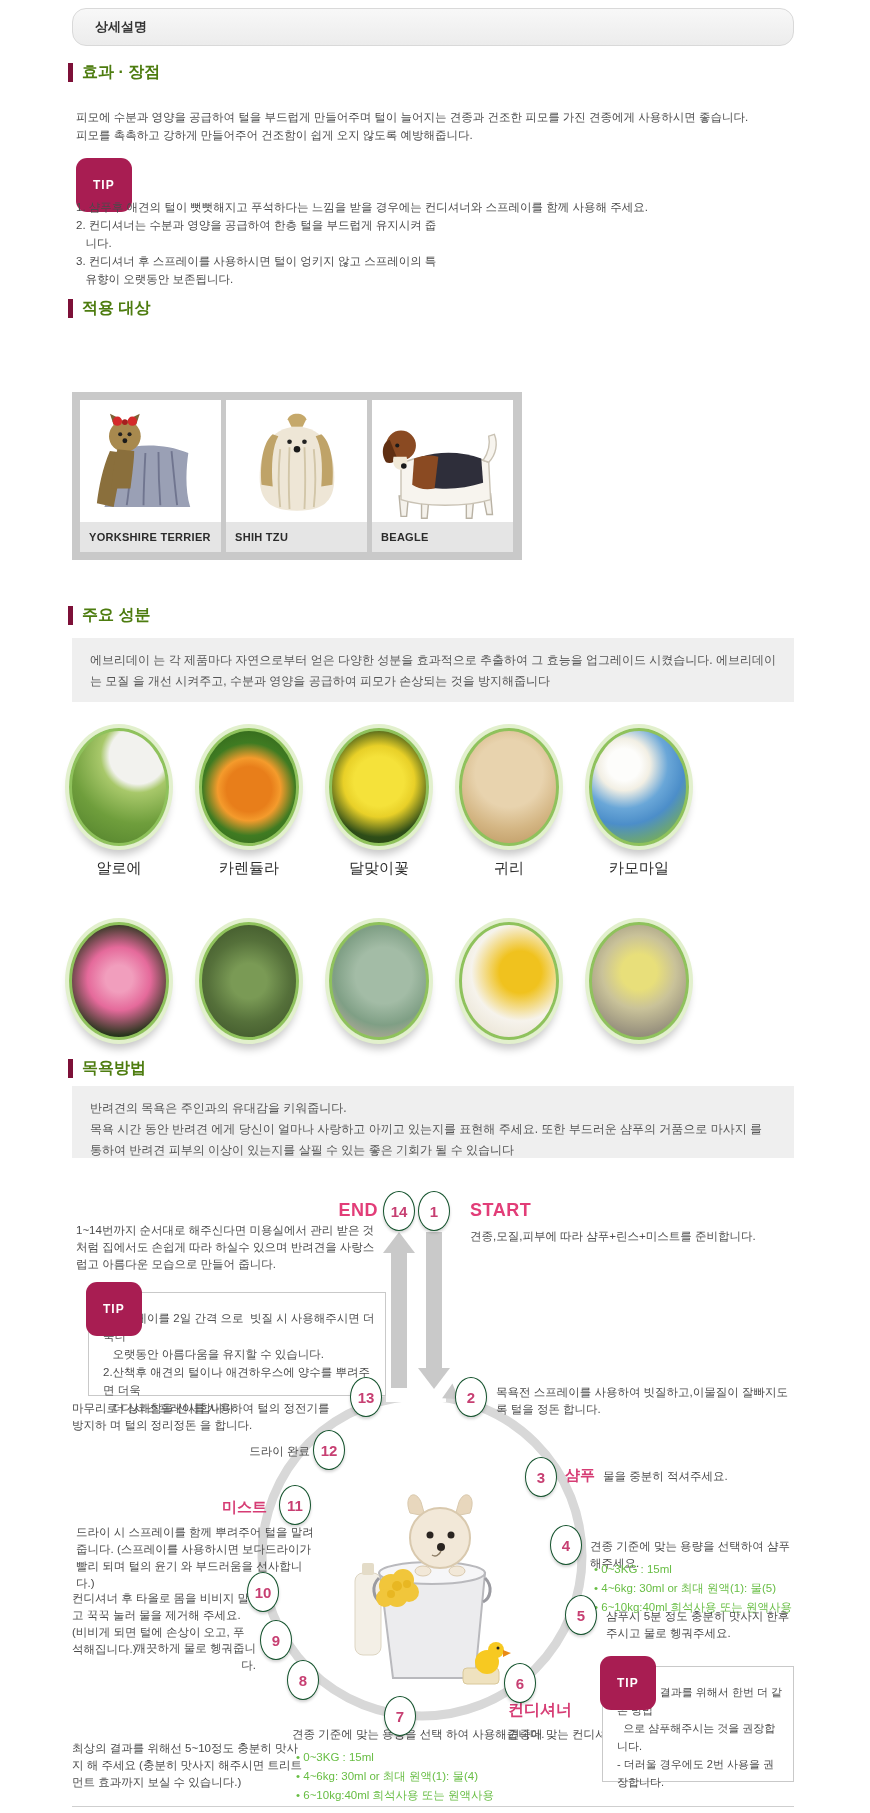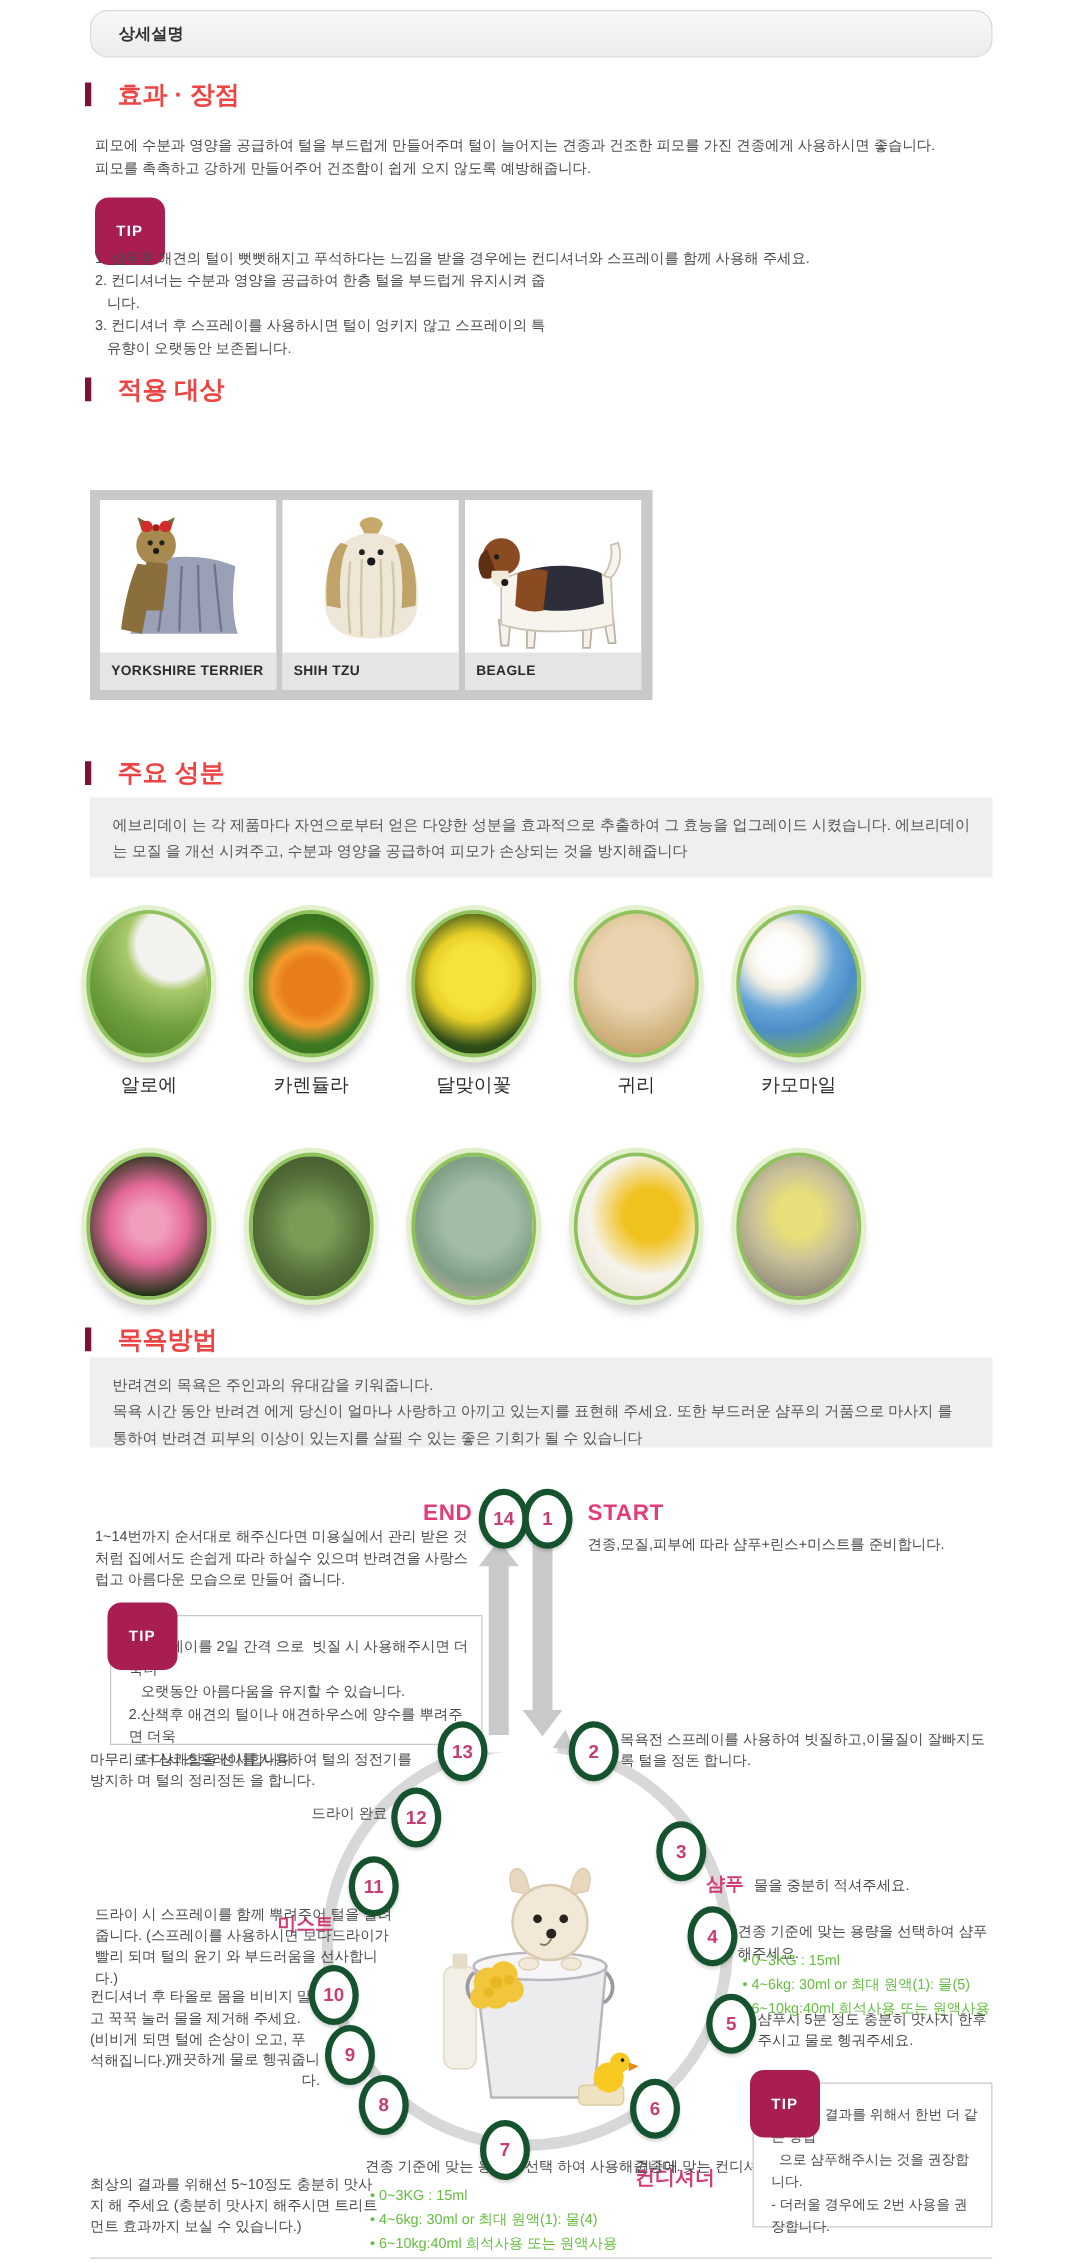--- a/index.html
+++ b/index.html
@@ -5,21 +5,21 @@
   html,body{margin:0;padding:0;background:#fff;}
   #page{position:relative;width:870px;height:1813px;background:#fff;overflow:hidden;
         font-family:"Liberation Sans","DejaVu Sans",sans-serif;color:#3c3c3c;}
   .abs{position:absolute;}
   .line{white-space:pre;}
   
   .hdr{left:72px;top:8px;width:722px;height:38px;background:linear-gradient(#f8f8f8,#ececec);
        border:1px solid #d9d9d9;border-radius:14px;box-sizing:border-box;
        font-weight:bold;font-size:13px;color:#333;line-height:36px;padding-left:22px;}
   
-  .sec-title{display:flex;align-items:center;gap:21px;font-weight:bold;font-size:20px;color:#ef4444;}
+  .sec-title{display:flex;align-items:center;gap:9px;font-weight:bold;font-size:16px;color:#4d7c0f;}
   .sec-bar{width:5px;height:19px;background:#7d1038;}
   
   .tip-pill{display:inline-block;background:#a81d52;color:#fff;font-weight:bold;font-size:12px;
             padding:20px 17px;border-radius:11px;letter-spacing:1px;}
   .body-txt{font-size:11.5px;line-height:18px;color:#4a4a4a;}
   
   .gbox{background:#efefef;font-size:12px;line-height:21px;color:#555;
         padding:12px 18px;box-sizing:border-box;}
   
   .dogbox{left:72px;top:392px;width:450px;background:#c9c9c9;padding:8px;box-sizing:border-box;
@@ -38,25 +38,25 @@
   .calendula{background:radial-gradient(circle at 50% 52%,#e87e1a 0 30%,#f49b2c 42%,#3f7b22 62%,#2c5c18 100%);}
   .primrose{background:radial-gradient(circle at 50% 45%,#f5e23a 0 32%,#e8d028 46%,#2e4d18 72%,#1f3a10 100%);}
   .oat{background:radial-gradient(circle at 50% 38%,#e8d3ae 0 40%,#d4b684 66%,#b9935c 100%);}
   .chamomile{background:radial-gradient(circle at 34% 30%,#fdfdfb 0 16%,#f2efe4 26%,#6aa7d8 44%,#4c8ec9 60%,#7ab04e 86%,#5c8f3a 100%);}
   .camellia{background:radial-gradient(circle at 50% 48%,#f19ebd 0 18%,#e56a9b 42%,#27351c 76%,#1a2712 100%);}
   .rosemary{background:radial-gradient(circle at 50% 50%,#7a9a55 0 24%,#55703a 56%,#394f26 100%);}
   .eucalyptus{background:radial-gradient(circle at 55% 45%,#a3bca6 0 35%,#7f9f85 62%,#d8b1a6 100%);}
   .oilsoap{background:radial-gradient(circle at 62% 42%,#f0c21e 0 24%,#f6f3ec 56%,#e3dbc6 100%);}
   .witchhazel{background:radial-gradient(circle at 50% 42%,#e8df7a 0 22%,#c9c299 46%,#9a937f 76%,#7c7668 100%);}
   
-  .stepnum{width:30px;height:38px;border-radius:50%;background:#fff;border:5px solid #14532d;
+  .stepnum{width:30px;height:38px;border-radius:50%;background:#fff;border:1px solid #14532d;
            box-shadow:0 2px 3px rgba(0,0,0,.18);color:#c73f72;font-weight:bold;font-size:15px;
            display:flex;align-items:center;justify-content:center;z-index:4;}
   .bignum-label{color:#e23d78;font-weight:bold;font-size:18px;letter-spacing:.5px;}
-  .pinklbl{color:#d63c74;font-weight:bold;font-size:15px;margin-top:32px;}
+  .pinklbl{color:#d63c74;font-weight:bold;font-size:15px;}
   .dtxt{font-size:11.5px;line-height:17px;color:#4a4a4a;}
   .gbul{list-style:none;margin:0;padding:0;color:#67bd43;font-size:11.5px;line-height:19px;}
   .gbul li::before{content:"\2022  ";}
   .tipbox{background:#fff;border:1px solid #c9c9c9;box-sizing:border-box;z-index:3;}
   .tipbox .tip-pill{position:absolute;top:-11px;left:-3px;}
   .tiplines{padding:16px 10px 8px 14px;font-size:11.5px;line-height:18px;color:#4a4a4a;white-space:pre-wrap;}
   .shaft{background:#c9c9c9;z-index:2;}
   .tri-up{width:0;height:0;border-left:16px solid transparent;border-right:16px solid transparent;
           border-bottom:21px solid #c9c9c9;z-index:2;}
   .tri-down{width:0;height:0;border-left:16px solid transparent;border-right:16px solid transparent;

